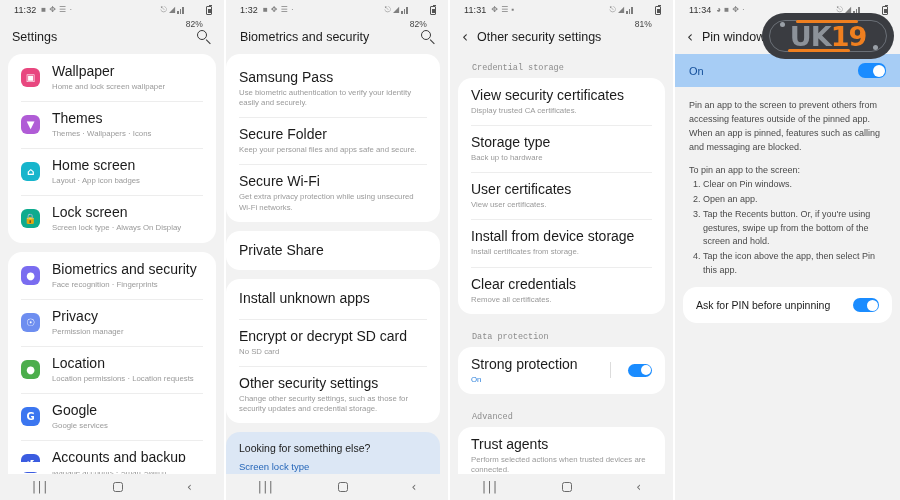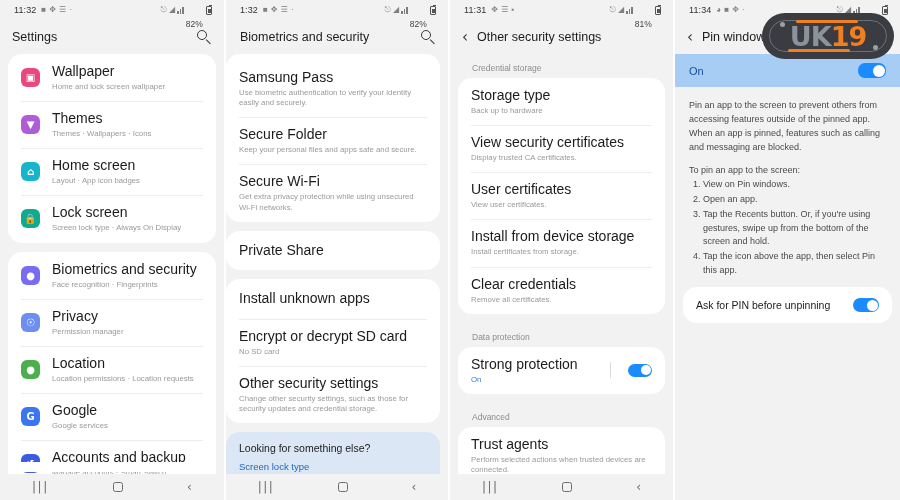--- a/index.html
+++ b/index.html
@@ -89,21 +89,21 @@
 
   
   .scroll { padding: 0 8px 0 8px; }
   .card {
     background: #ffffff;
     border-radius: 14px;
     margin-bottom: 9px;
     overflow: hidden;
   }
   .section-label {
-    font-size: 8.5px; color: #8c8c8c; padding: 9px 14px 5px 14px;
+    font-size: 8.5px; color: #8c8c8c; padding: 9px 14px 5px 14px; font-family: Liberation Mono, monospace;
   }
   .row {
     display: flex; align-items: center;
     padding: 9px 13px;
     position: relative;
   }
   .row + .row:before {
     content: ""; position: absolute; top: 0; left: 13px; right: 13px;
     height: 1px; background: #ededed;
   }
@@ -474,28 +474,28 @@
       <div class="appbar">
         <div class="back">‹</div>
         <div class="title">Other security settings</div>
       </div>
 
       <div class="scroll">
         <div class="section-label">Credential storage</div>
         <div class="card">
           <div class="row">
             <div class="texts">
+              <div class="t1">View security certificates</div>
+              <div class="t2">Display trusted CA certificates.</div>
+            </div>
+          </div>
+          <div class="row">
+            <div class="texts">
               <div class="t1">Storage type</div>
               <div class="t2">Back up to hardware</div>
-            </div>
-          </div>
-          <div class="row">
-            <div class="texts">
-              <div class="t1">View security certificates</div>
-              <div class="t2">Display trusted CA certificates.</div>
             </div>
           </div>
           <div class="row">
             <div class="texts">
               <div class="t1">User certificates</div>
               <div class="t2">View user certificates.</div>
             </div>
           </div>
           <div class="row">
             <div class="texts">
@@ -593,21 +593,21 @@
         <div class="lbl">On</div>
         <div class="sw" style="width:28px;height:15px">
             <i style="width:12px;height:12px"></i>
           </div>
       </div>
 
       <div class="p4-body">
         <p>Pin an app to the screen to prevent others from accessing features outside of the pinned app. When an app is pinned, features such as calling and messaging are blocked.</p>
         <p style="margin-bottom:0">To pin an app to the screen:</p>
         <ol class="steps">
-          <li>View on Pin windows.</li>
+          <li>Clear on Pin windows.</li>
           <li>Open an app.</li>
           <li>Tap the Recents button. Or, if you're using gestures, swipe up from the bottom of the screen and hold.</li>
           <li>Tap the icon above the app, then select Pin this app.</li>
         </ol>
       </div>
 
       <div class="p4-card">
         <div class="lbl">Ask for PIN before unpinning</div>
         <div class="sw" style="width:26px;height:14px">
             <i style="width:11px;height:11px"></i>

